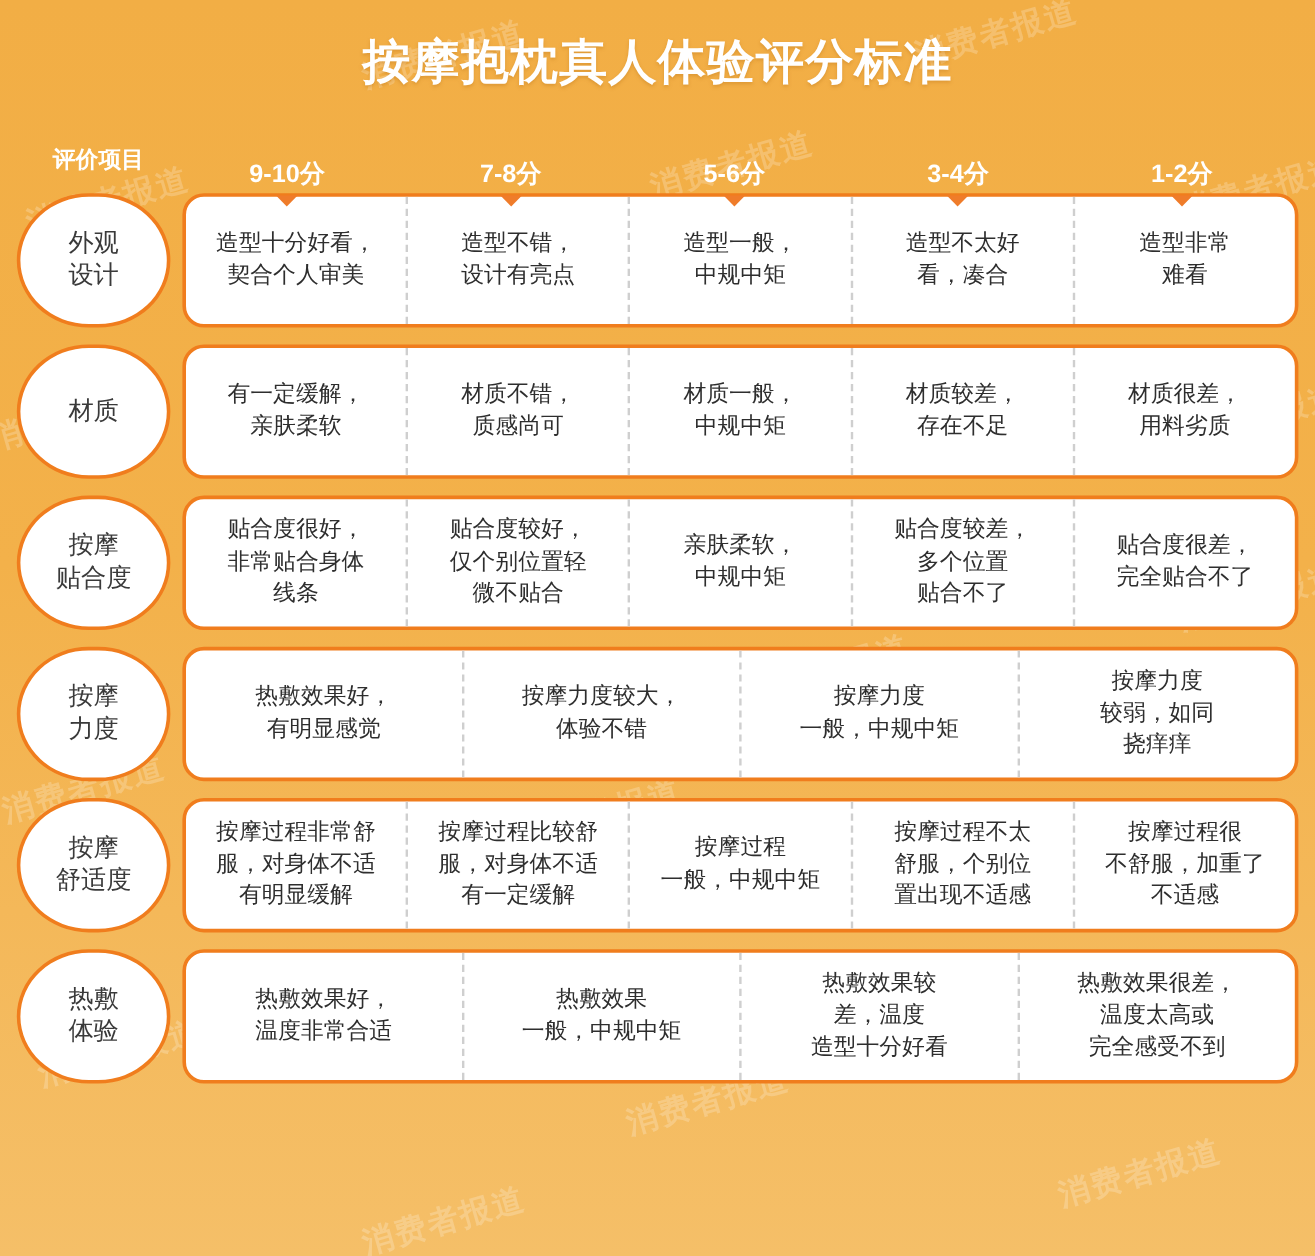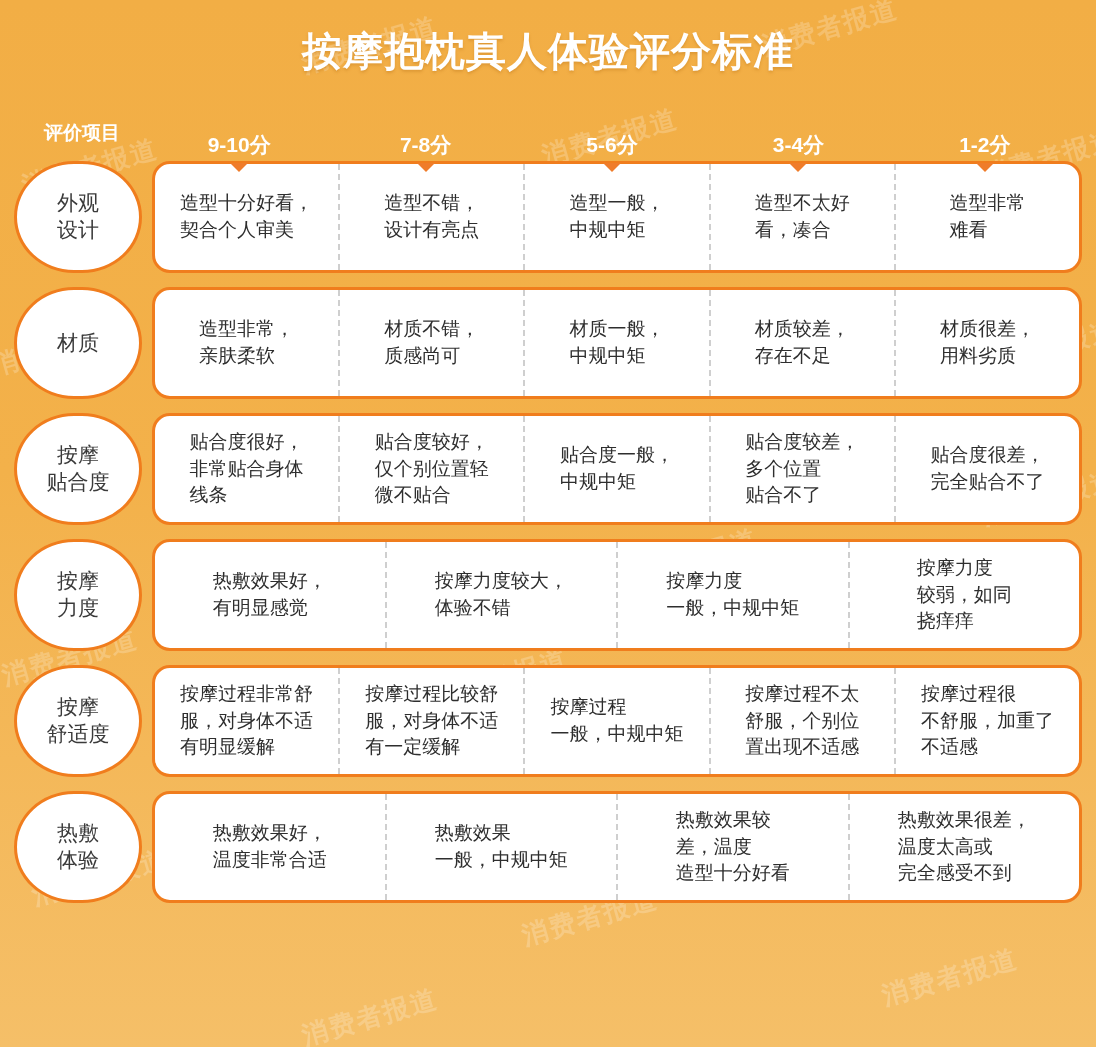--- a/index.html
+++ b/index.html
@@ -122,20 +122,21 @@
     border: 3px solid #f07d1d;
     border-radius: 18px;
     box-sizing: border-box;
     overflow: hidden;
   }
   .cell {
     flex: 1 1 0;
     display: flex;
     align-items: center;
     justify-content: center;
+    text-align: center;
     padding: 8px 6px;
     box-sizing: border-box;
     font-size: 19px;
     line-height: 1.42;
     color: #2e2e2e;
     border-right: 2px dashed #cfcfcf;
   }
   .cell:last-child { border-right: none; }
   .cell span { display: block; }
 </style>
@@ -219,21 +220,21 @@
       </div>
     </div>
 
     <div class="row">
       <div class="row-label">
         <div><span>材质</span></div>
       </div>
       <div class="row-cells">
         <div class="cell">
             <div>
-              <span>造型非常，</span>
+              <span>有一定缓解，</span>
               <span>亲肤柔软</span>
             </div>
           </div>
         <div class="cell">
             <div>
               <span>材质不错，</span>
               <span>质感尚可</span>
             </div>
           </div>
         <div class="cell">
@@ -271,21 +272,21 @@
           </div>
         <div class="cell">
             <div>
               <span>贴合度较好，</span>
               <span>仅个别位置轻</span>
               <span>微不贴合</span>
             </div>
           </div>
         <div class="cell">
             <div>
-              <span>贴合度一般，</span>
+              <span>亲肤柔软，</span>
               <span>中规中矩</span>
             </div>
           </div>
         <div class="cell">
             <div>
               <span>贴合度较差，</span>
               <span>多个位置</span>
               <span>贴合不了</span>
             </div>
           </div>

